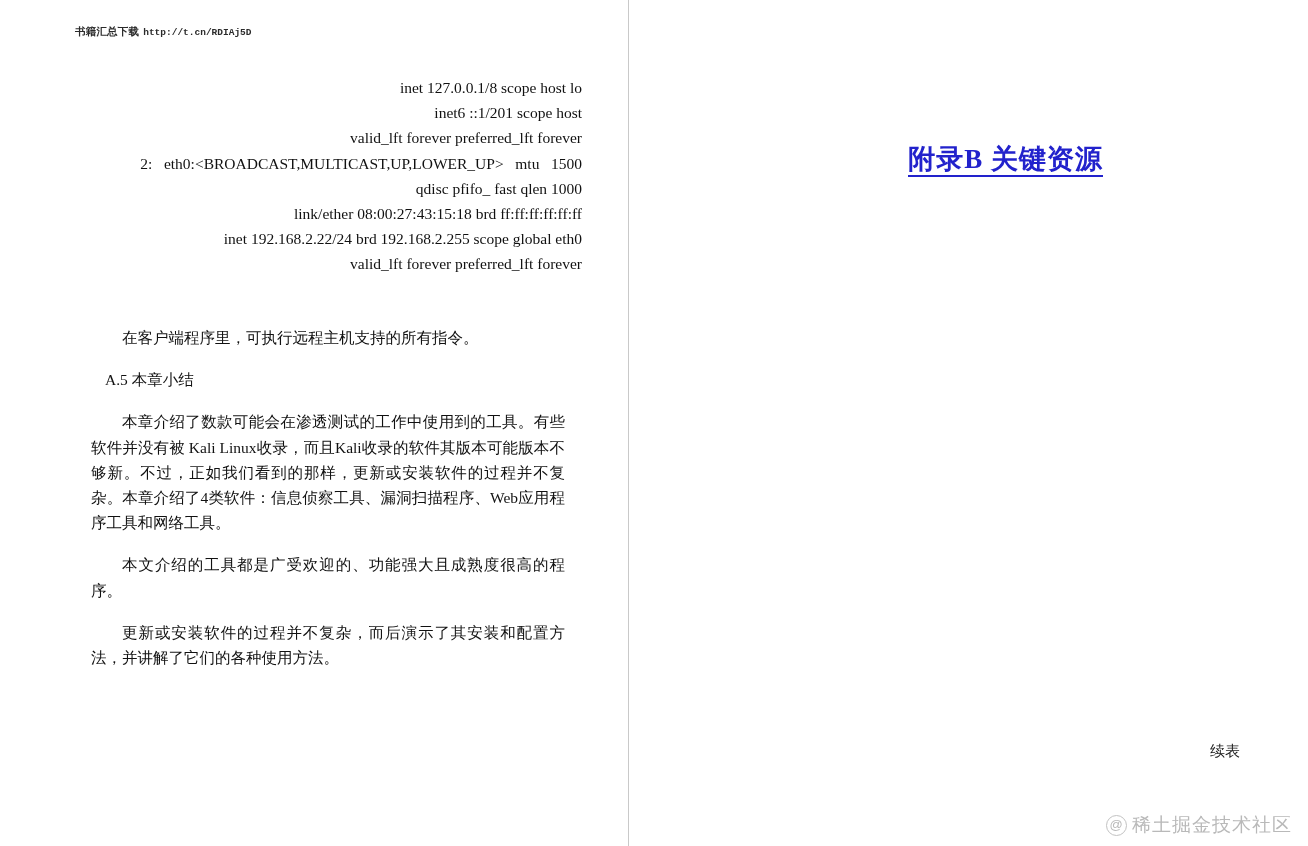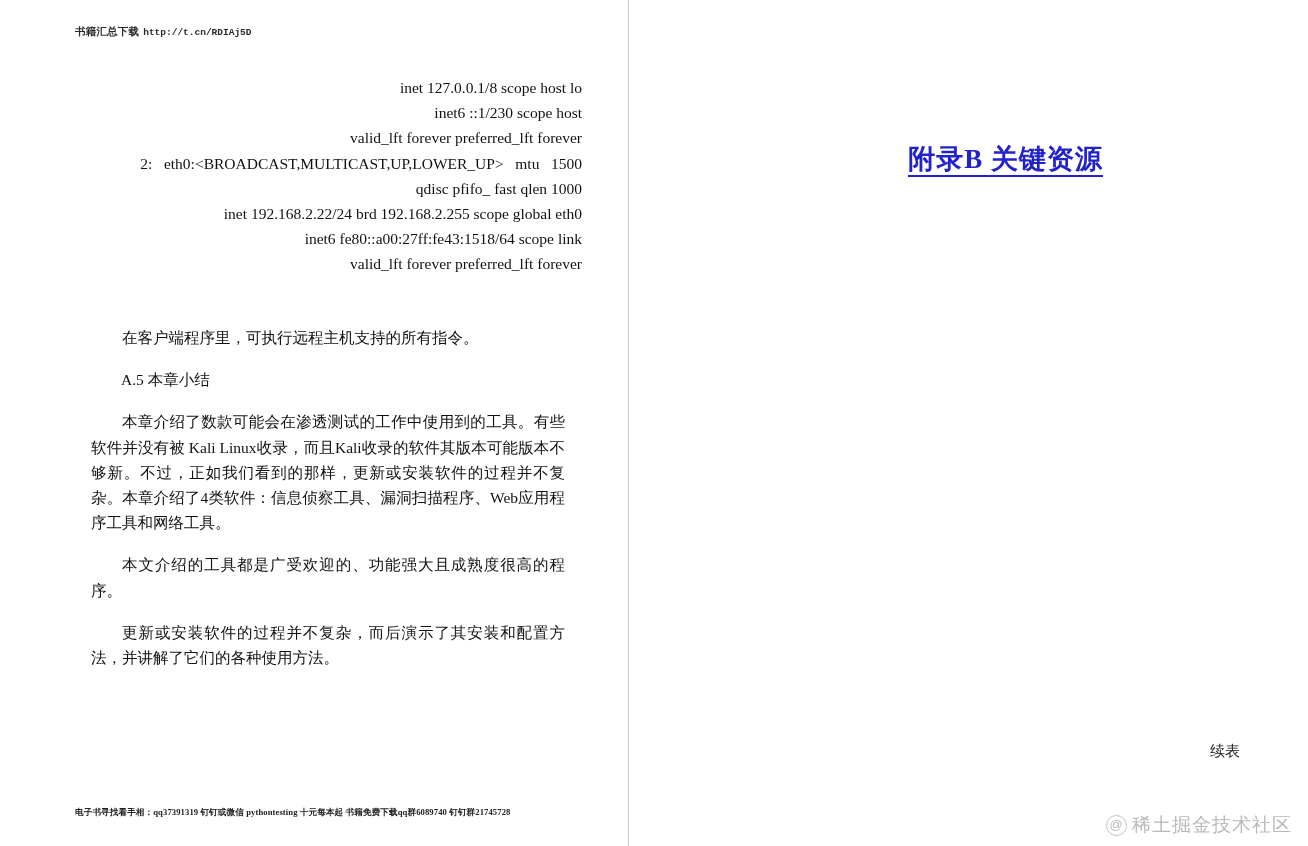--- a/index.html
+++ b/index.html
@@ -77,21 +77,21 @@
   .ind-3 { padding-left: 30px; text-indent: 0; }
   .hang  { padding-left: 0; }
 
   p.para {
     margin: 17px;
     text-indent: 2em;
     text-align: justify;
     text-justify: inter-ideograph;
   }
   .heading-sm {
-    margin: 16px;
+    margin: 0;
     text-indent: 2em;
     font-size: 15.5px;
     line-height: 25.2px;
   }
 
   
   .chapter-title {
     position: absolute;
     top: 141px;
     left: 0;
@@ -159,38 +159,37 @@
 <div class="spread">
 
   <div class="page page-left">
 
     <div class="runhead">
       <span>书籍汇总下载</span><span class="url">http://t.cn/RDIAj5D</span>
     </div>
 
     <div class="body-block" style="top:75px;">
       <div class="mono-line ind-1">inet 127.0.0.1/8 scope host lo</div>
-      <div class="mono-line ind-1">inet6 ::1/230 scope host</div>
+      <div class="mono-line ind-1">inet6 ::1/201 scope host</div>
       <div class="mono-line ind-2">valid_lft forever preferred_lft forever</div>
       <div class="mono-line ind-3">2:   eth0:&lt;BROADCAST,MULTICAST,UP,LOWER_UP&gt;   mtu   1500</div>
       <div class="mono-line hang">qdisc pfifo_ fast qlen 1000</div>
+      <div class="mono-line ind-1">link/ether 08:00:27:43:15:18 brd ff:ff:ff:ff:ff:ff</div>
       <div class="mono-line ind-1">inet 192.168.2.22/24 brd 192.168.2.255 scope global eth0</div>
-      <div class="mono-line ind-1">inet6 fe80::a00:27ff:fe43:1518/64 scope link</div>
       <div class="mono-line ind-2">valid_lft forever preferred_lft forever</div>
     </div>
 
     <div class="body-block" style="top:308px;">
       <p class="para">在客户端程序里，可执行远程主机支持的所有指令。</p>
       <p class="heading-sm">A.5 本章小结</p>
       <p class="para">本章介绍了数款可能会在渗透测试的工作中使用到的工具。有些软件并没有被 Kali  Linux收录，而且Kali收录的软件其版本可能版本不够新。不过，正如我们看到的那样，更新或安装软件的过程并不复杂。本章介绍了4类软件：信息侦察工具、漏洞扫描程序、Web应用程序工具和网络工具。</p>
       <p class="para">本文介绍的工具都是广受欢迎的、功能强大且成熟度很高的程序。</p>
       <p class="para">更新或安装软件的过程并不复杂，而后演示了其安装和配置方法，并讲解了它们的各种使用方法。</p>
     </div>
 
-    <div class="page-footer">电子书寻找看手相：qq37391319 钉钉或微信 pythontesting 十元每本起 书籍免费下载qq群6089740 钉钉群21745728</div>
   </div>
 
   <div class="gutter"></div>
 
   <div class="page page-right">
 
     <div class="chapter-title">
       <span>附录B 关键资源</span>
     </div>
 

